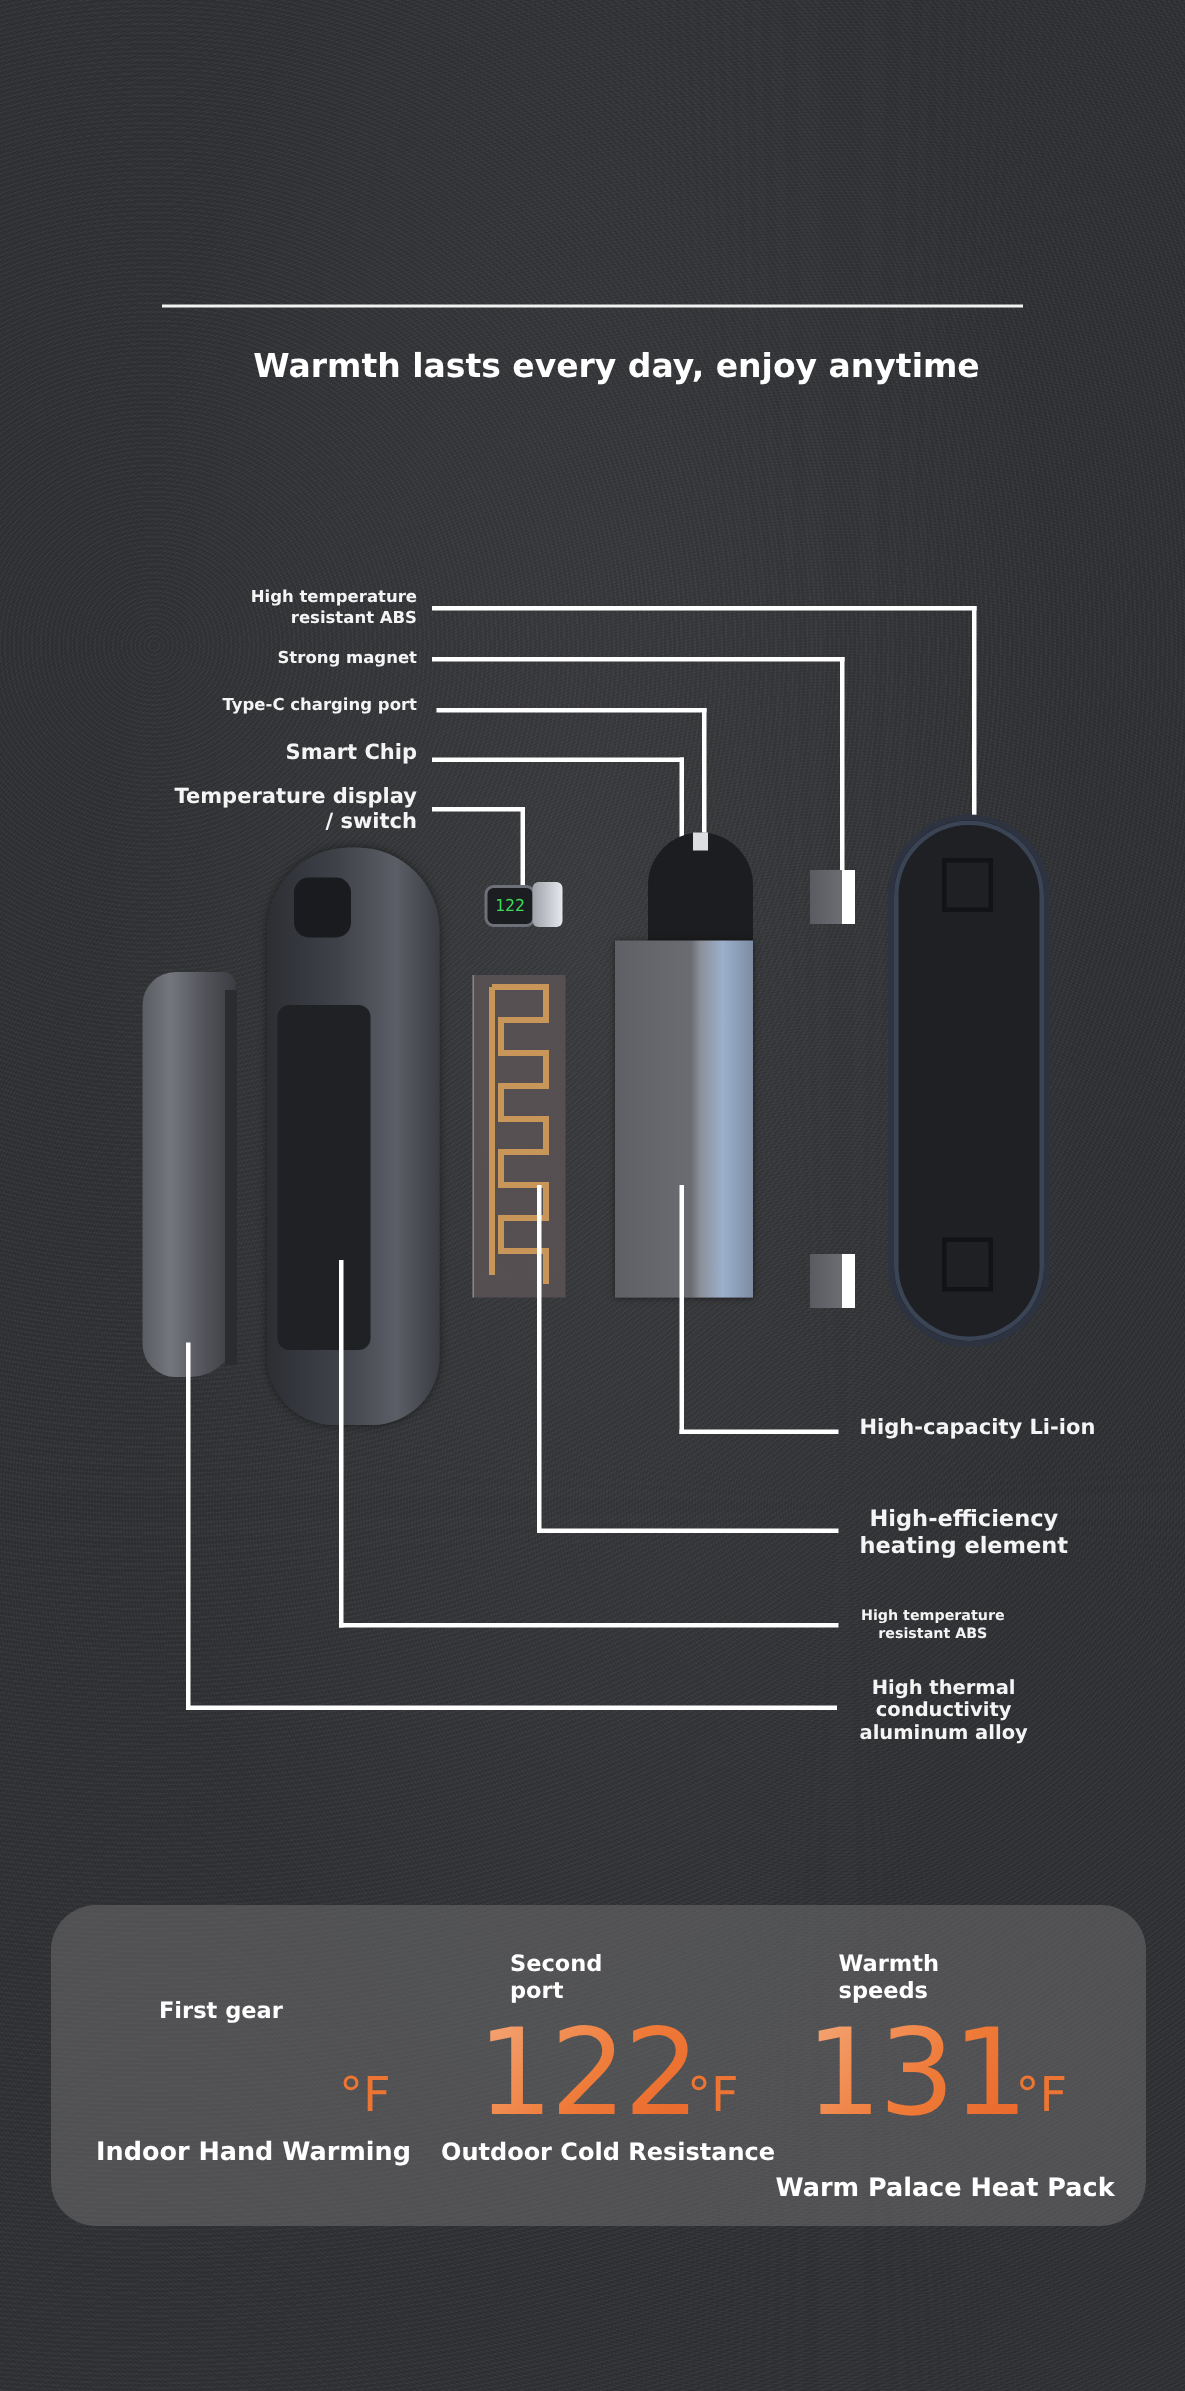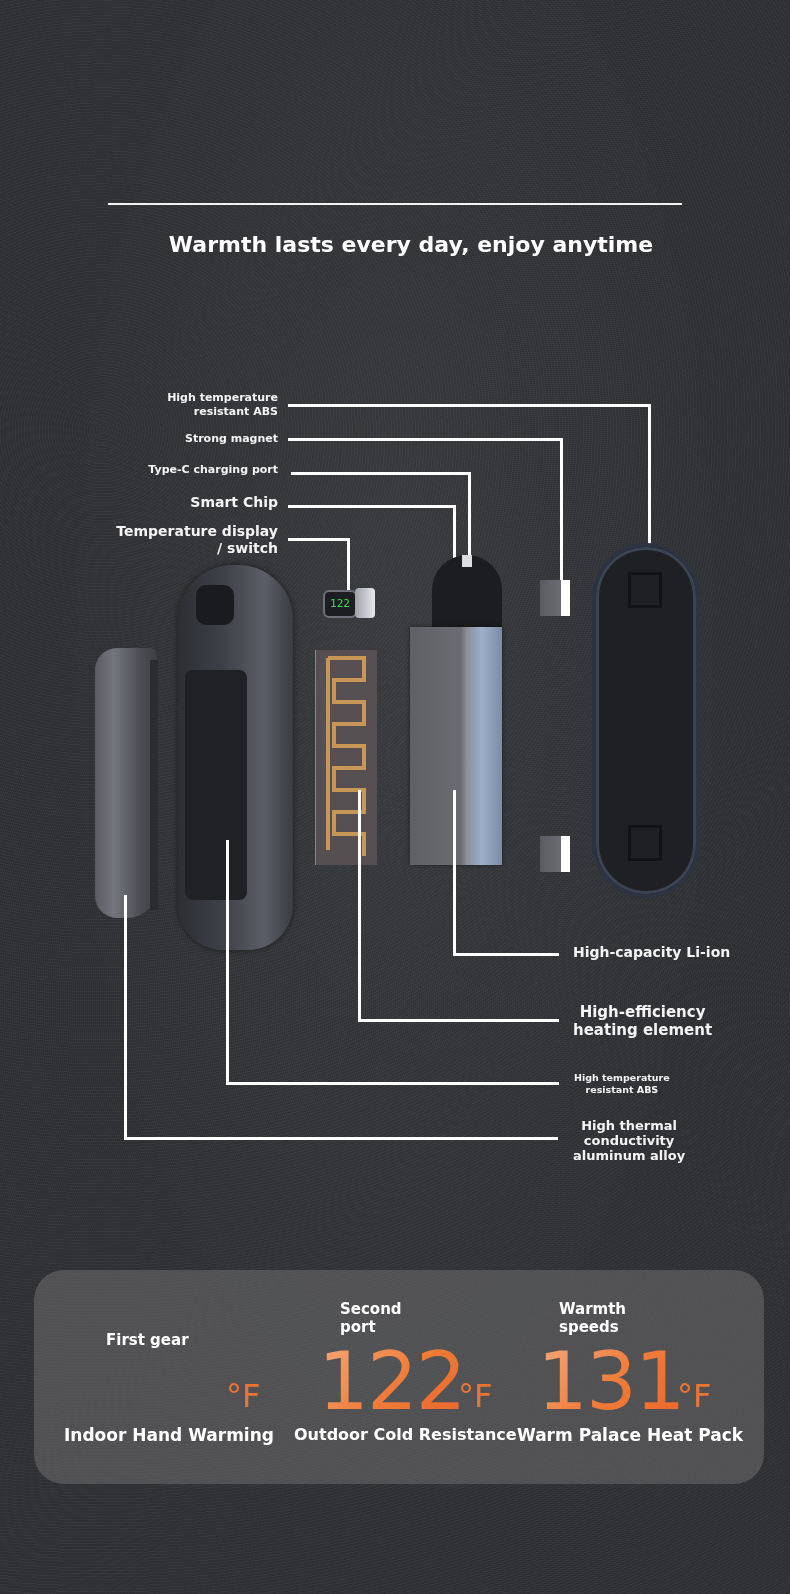--- a/index.html
+++ b/index.html
@@ -167,15 +167,15 @@
     <div class="gear-unit" style="left:174px;">°F</div>
     <div class="gear-desc" style="left:10px; font-size:16px;">Outdoor Cold Resistance</div>
   </div>
   <div class="gear-col" style="left:485px; width:245px;">
     <div class="gear-title" style="left:40px; top:30px;">
       <div>Warmth</div>
       <div>speeds</div>
     </div>
     <div class="gear-num" style="left:18px;">131</div>
     <div class="gear-unit" style="left:158px;">°F</div>
-    <div class="gear-desc" style="left:-2px;">Warm Palace Heat Pack</div>
+    <div class="gear-desc" style="left:-2px;margin-top:24px;">Warm Palace Heat Pack</div>
   </div>
 </div>
 
 </body></html>

